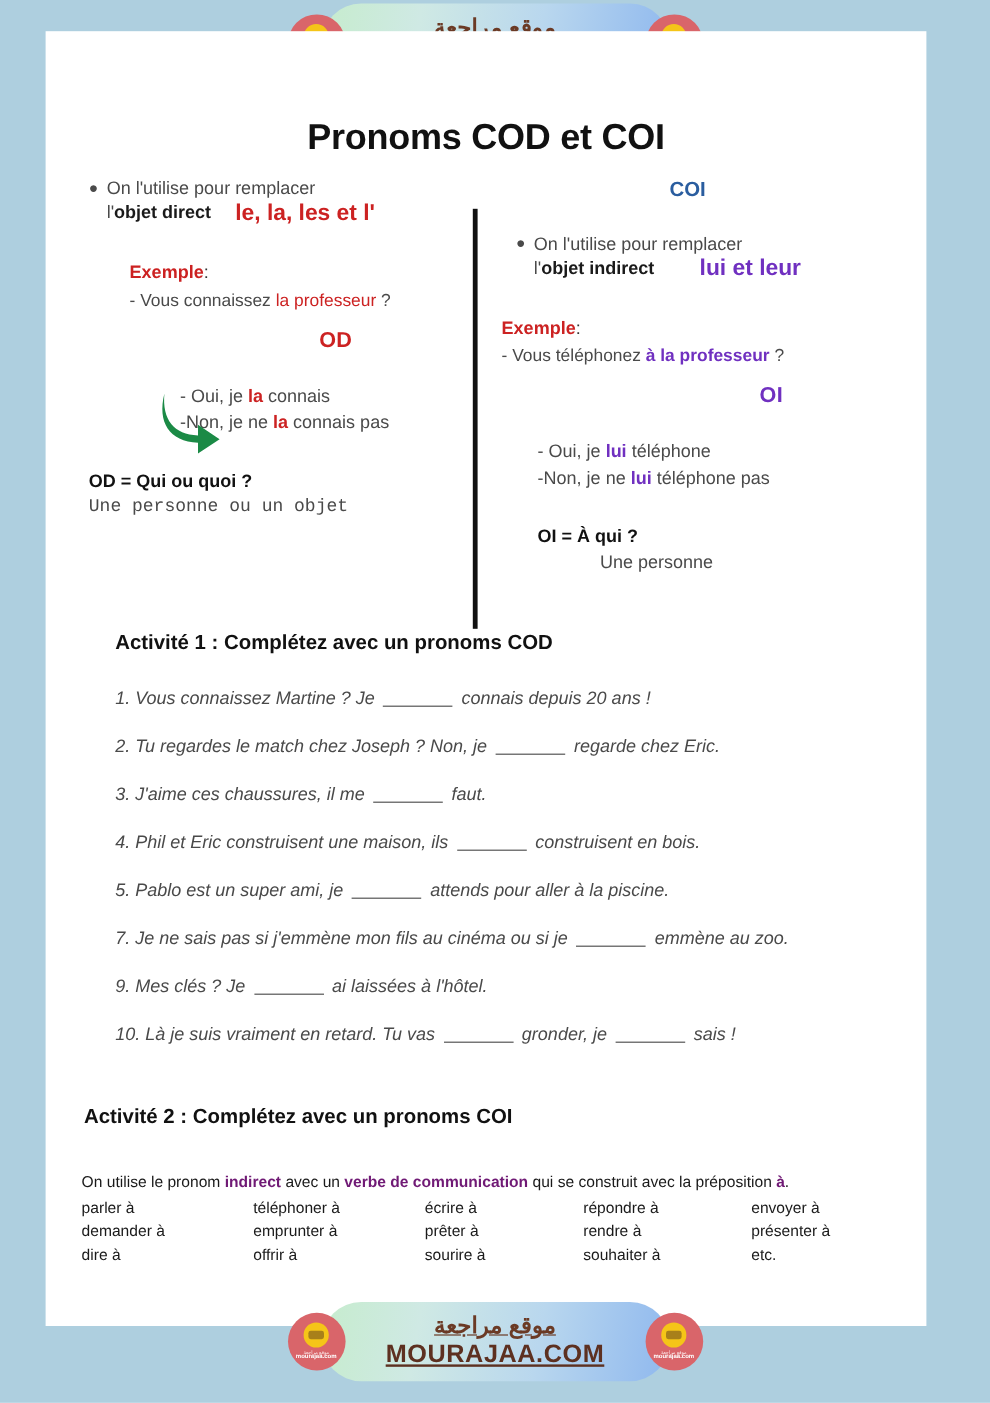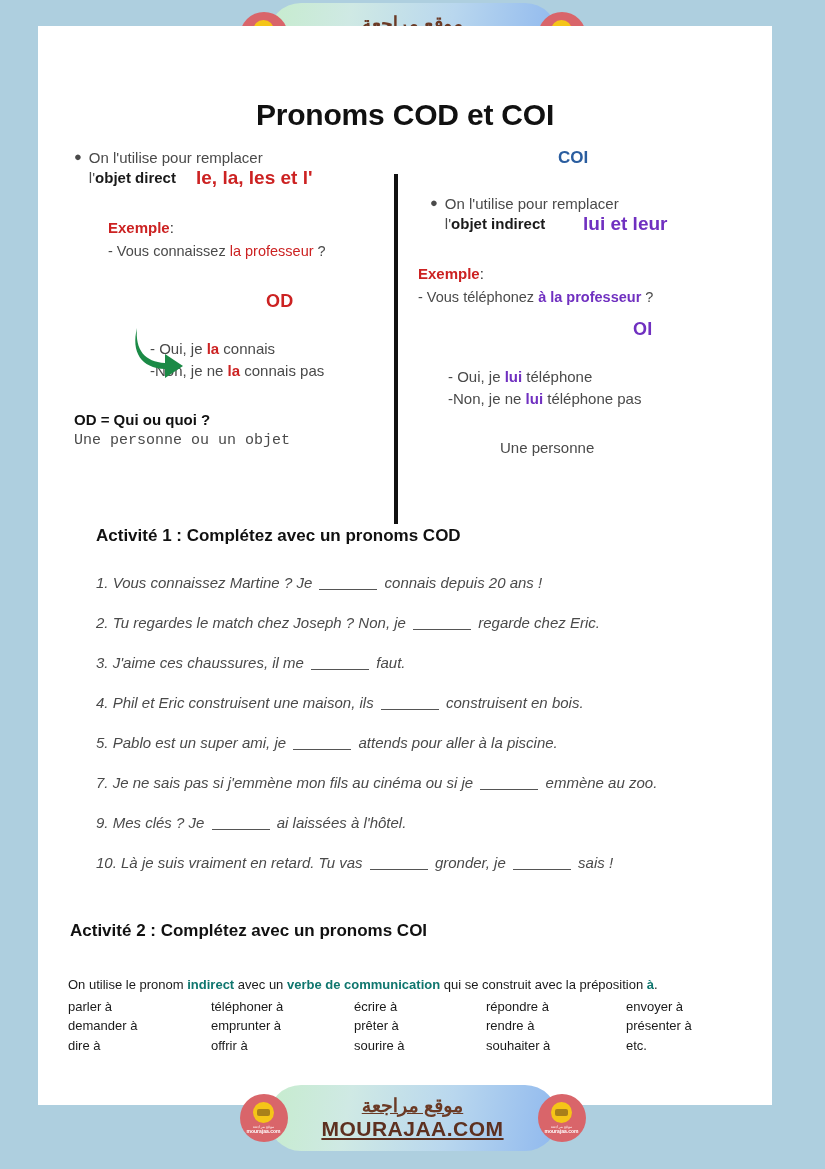--- a/index.html
+++ b/index.html
@@ -159,21 +159,21 @@
     width: 58px;
     border-bottom: 1.5px solid #555;
     margin: 0 3px;
     vertical-align: -2px;
   }
 
   
   .note {
     font-size: 13px; color: #1a1a1a; line-height: 1.45;
   }
-  .orange { color: #0f766e; font-weight: bold; }
+  .orange { color: #701a75; font-weight: bold; }
   .verbs { display: flex; margin-top: 2px; }
   .verb-col { font-size: 13px; color: #1a1a1a; line-height: 1.5; }
 </style>
 </head>
 <body>
 
 <div class="banner banner-top">
   <div class="banner-pill">
     <div class="logo logo-left">
       <div class="logo-emblem"></div>
@@ -209,21 +209,21 @@
 
       <div class="pronouns red" style="margin-left:130px;margin-top:-22px;">le, la, les et l'</div>
 
       <div style="margin-left:42px;margin-top:30px;">
         <span class="exemple-label">Exemple</span><span class="exemple-label" style="color:#333;font-weight:normal;">:</span>
         <div class="exemple-line" style="margin-top:6px;">
           <span>- Vous connaissez </span><span class="strong-dark red" style="font-weight:normal;">la professeur</span><span> ?</span>
         </div>
       </div>
 
-      <div class="od-oi red" style="margin-left:200px;margin-top:32px;">OD</div>
+      <div class="od-oi red" style="margin-left:200px;margin-top:14px;">OD</div>
 
       <svg class="arrow-svg" width="60" height="60" viewBox="0 0 60 60">
         <path d="M6 4 C4 26, 14 38, 34 39 L34 30 L52 42 L34 54 L34 45 C10 44, 0 28, 6 4 Z" fill="#1b8a46"></path>
       </svg>
 
       <div class="answers" style="margin-left:84px;margin-top:26px;">
         <div>
           <span>- Oui, je </span><span class="red" style="font-weight:bold;">la</span><span> connais</span>
         </div>
         <div>
@@ -262,20 +262,21 @@
       <div class="answers" style="margin-left:30px;margin-top:26px;">
         <div>
           <span>- Oui, je </span><span class="purple" style="font-weight:bold;">lui</span><span> téléphone</span>
         </div>
         <div>
           <span>-Non, je ne </span><span class="purple" style="font-weight:bold;">lui</span><span> téléphone pas</span>
         </div>
       </div>
 
       <div style="margin-left:30px;margin-top:28px;">
+        <div class="rule">OI = À qui ?</div>
         <div class="rule-sub" style="margin-left:52px;margin-top:4px;">Une personne</div>
       </div>
     </div>
   </div>
 
   <div style="position:absolute;left:58px;top:500px;width:660px;">
     <div class="activity-title">Activité 1 :  Complétez avec un pronoms COD</div>
 
     <div style="margin-top:26px;font-style:italic;">
       <div class="ex-item" style="margin-bottom:19px;">

